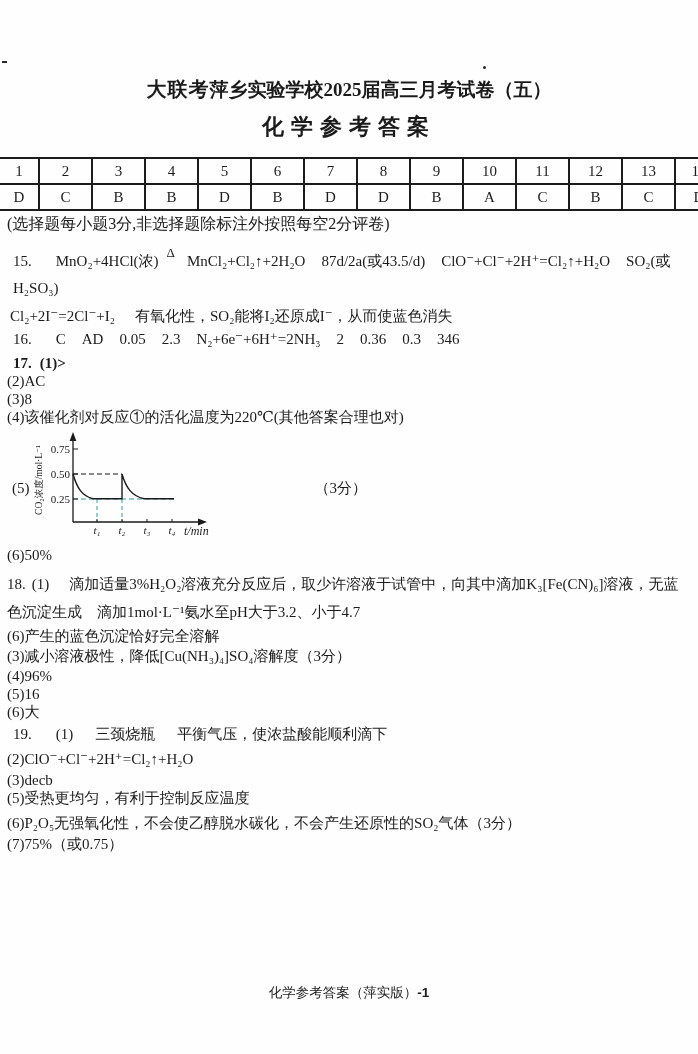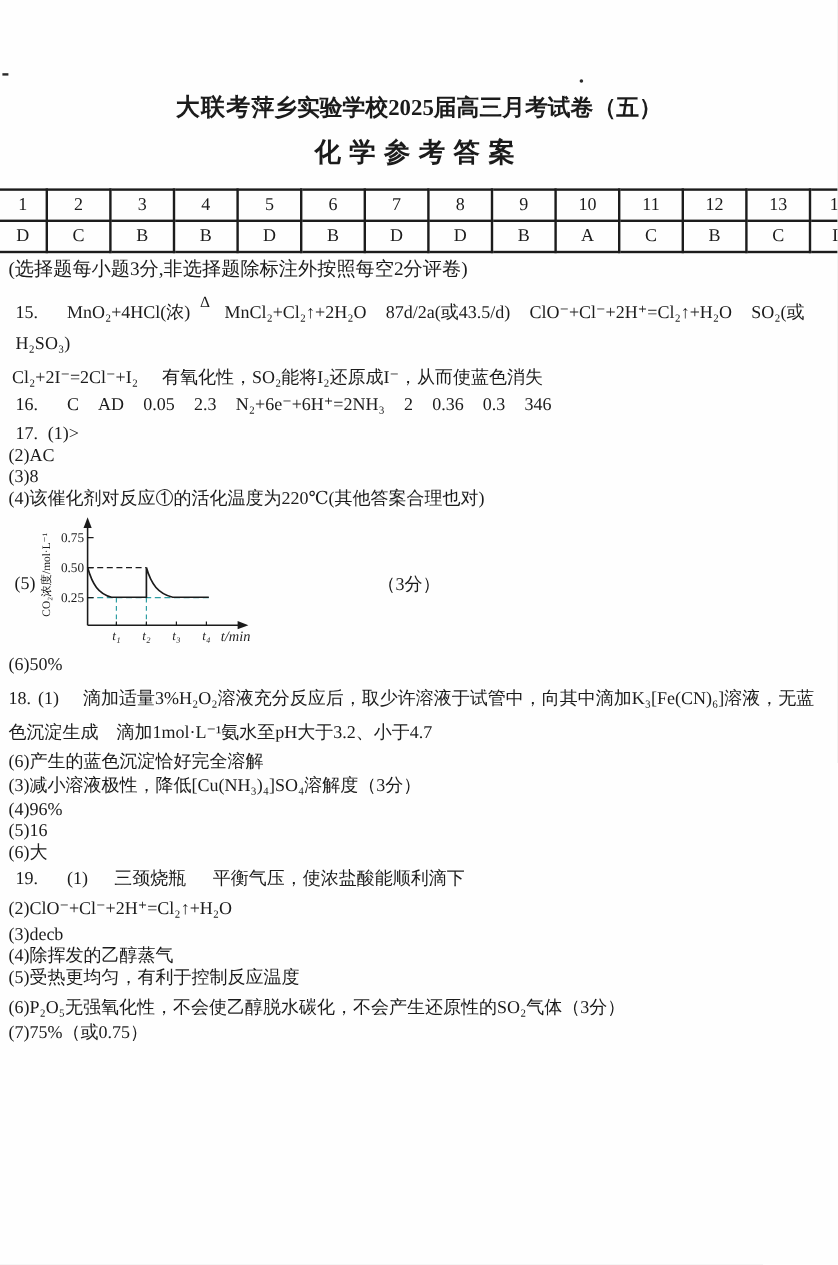--- a/index.html
+++ b/index.html
@@ -24,21 +24,21 @@
   .line{padding-left:13px;}
   .qnum{display:inline-block;margin-right:24px;}
   .seg{margin-right:16px;}
   .seg:last-child{margin-right:0;}
   .delta{position:relative;top:-9px;font-size:13px;margin:0 12px 0 8px;display:inline-block;}
 
   .q15a{margin-top:13px;line-height:26px;}
   .q15b{margin-top:6px;padding-left:10px;line-height:19px;}
   .q16{margin-top:4px;line-height:19px;}
   .tight{line-height:18px;padding-left:13px;}
-  .q17-first{margin-top:5px;}
+  .q17-first{margin-top:5px;font-weight:bold;}
 
   .chart-row{display:flex;align-items:center;margin-top:4px;padding-left:12px;height:116px;}
   .chart-label{align-self:center;margin-right:2px;}
   .mini-chart{display:block;}
   .mini-chart text{font-size:11px;fill:#1b1b1b;}
   .mini-chart .ylab{font-size:9.5px;}
   .mini-chart .xlab{font-size:12px;font-style:italic;}
   .mini-chart .xtick{font-style:italic;text-anchor:middle;}
   .mini-chart .ytick{text-anchor:end;}
   .axis,.curve,.tickmark{fill:none;stroke:#1b1b1b;}
@@ -181,19 +181,21 @@
   <div class="tight" style="padding-left:7px;line-height:22px">(3)减小溶液极性，降低[Cu(NH₃)₄]SO₄溶解度（3分）</div>
   <div class="tight" style="padding-left:7px">(4)96%</div>
   <div class="tight" style="padding-left:7px">(5)16</div>
   <div class="tight" style="padding-left:7px">(6)大</div>
 
   <div class="line tight" style="margin-top:4px">
     <span style="margin-right:24px">19.</span><span style="margin-right:22px">(1)</span><span class="seg" style="margin-right:22px">三颈烧瓶</span><span>平衡气压，使浓盐酸能顺利滴下</span>
   </div>
   <div class="tight eq-line" style="padding-left:7px">(2)ClO⁻+Cl⁻+2H⁺=Cl₂↑+H₂O</div>
   <div class="tight" style="padding-left:7px">(3)decb</div>
-  <div class="tight" style="padding-left:7px">(4)除挥发的乙醇蒸气</div>
   <div class="tight" style="padding-left:7px">(5)受热更均匀，有利于控制反应温度</div>
   <div class="tight q19-p6" style="padding-left:7px">(6)P₂O₅无强氧化性，不会使乙醇脱水碳化，不会产生还原性的SO₂气体（3分）</div>
   <div class="tight" style="padding-left:7px;line-height:21px">(7)75%（或0.75）</div>
 
+  <div class="footer">
+    <span>化学参考答案（萍实版）</span><span class="pg">-1</span>
+  </div>
 
 </div>
 
 </body></html>

